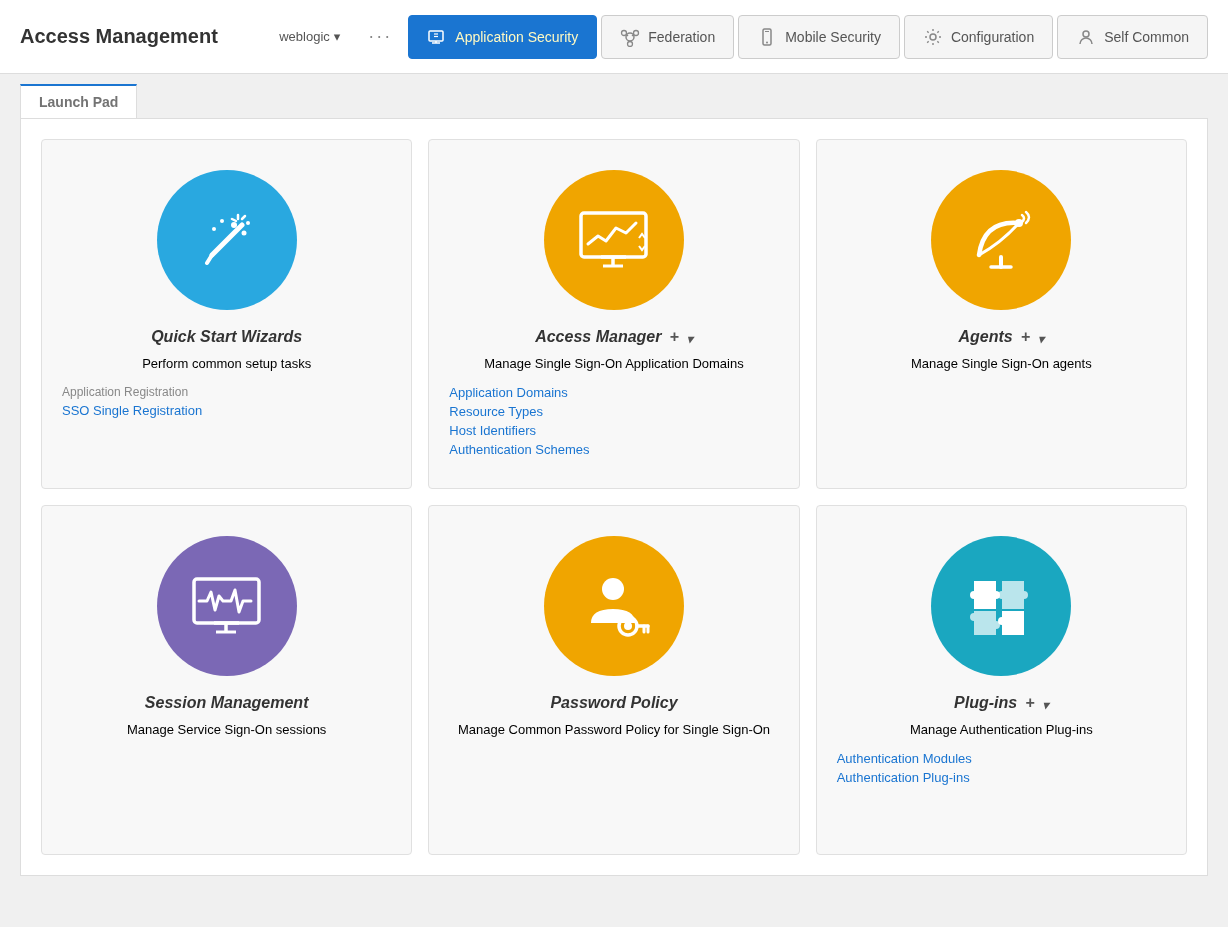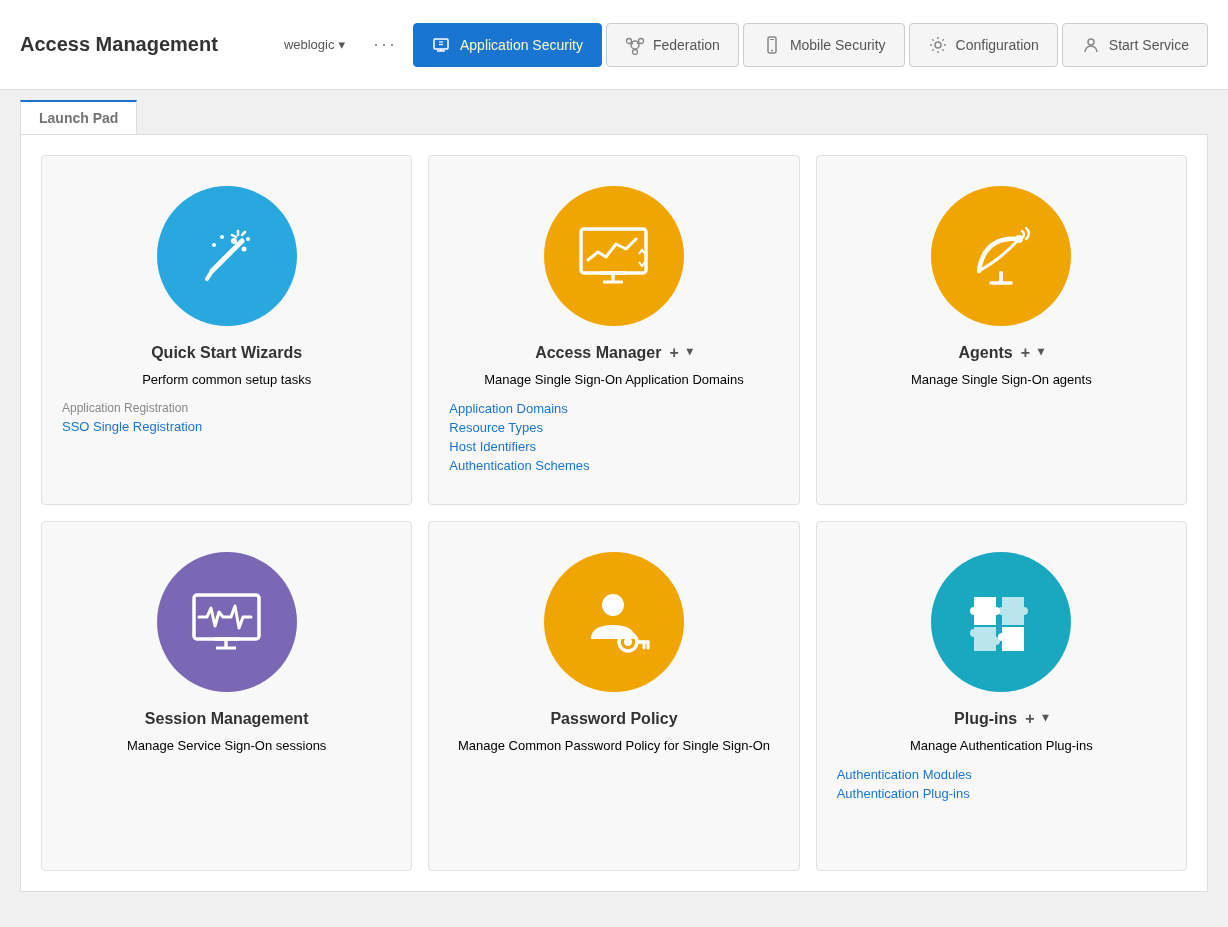--- a/index.html
+++ b/index.html
@@ -5,21 +5,21 @@
     * { box-sizing: border-box; margin: 0; padding: 0; }
     body { font-family: Arial, sans-serif; background: #f0f0f0; font-size: 14px; color: #333; }
 
     
     .top-bar {
       background: #fff;
       border-bottom: 1px solid #ddd;
       display: flex;
       align-items: center;
       padding: 0 20px;
-      height: 90px;
+      height: 74px;
       justify-content: space-between;
     }
     .top-bar-left {
       font-size: 20px;
       font-weight: bold;
       color: #333;
     }
     .user-info {
       display: flex;
       align-items: center;
@@ -122,22 +122,23 @@
     .card-icon-circle.orange { background: #f0a500; }
     .card-icon-circle.purple { background: #7b68b5; }
     .card-icon-circle.cyan { background: #1aa7c0; }
 
     .card-title {
       font-size: 16px;
       font-weight: bold;
       color: #333;
       margin-bottom: 10px;
       display: flex;
-      align-items: flex-start;
+      align-items: flex-end;
       gap: 8px;
+      font-style: italic;
     }
     .card-desc {
       font-size: 13px;
       color: #000000;
       text-align: left;
       margin-bottom: 14px;
     }
     .card-section-label {
       font-size: 12px;
       color: #888;
@@ -234,21 +235,21 @@
         <span>Configuration</span>
       </div>
 
       <div class="nav-tab">
         <div class="tab-icon">
           <svg width="20" height="20" viewBox="0 0 20 20" fill="none">
             <circle cx="10" cy="7" r="3" stroke="#888" stroke-width="1.5"></circle>
             <path d="M4 17c0-3.31 2.69-6 6-6s6 2.69 6 6" stroke="#888" stroke-width="1.5"></path>
           </svg>
         </div>
-        <span>Start Service</span>
+        <span>Self Common</span>
       </div>
     </div>
   </div>
 </div>
 
 <div class="page-content">
   <div class="launchpad-tab">
     <span>Launch Pad</span>
   </div>
   <div class="card-grid">

